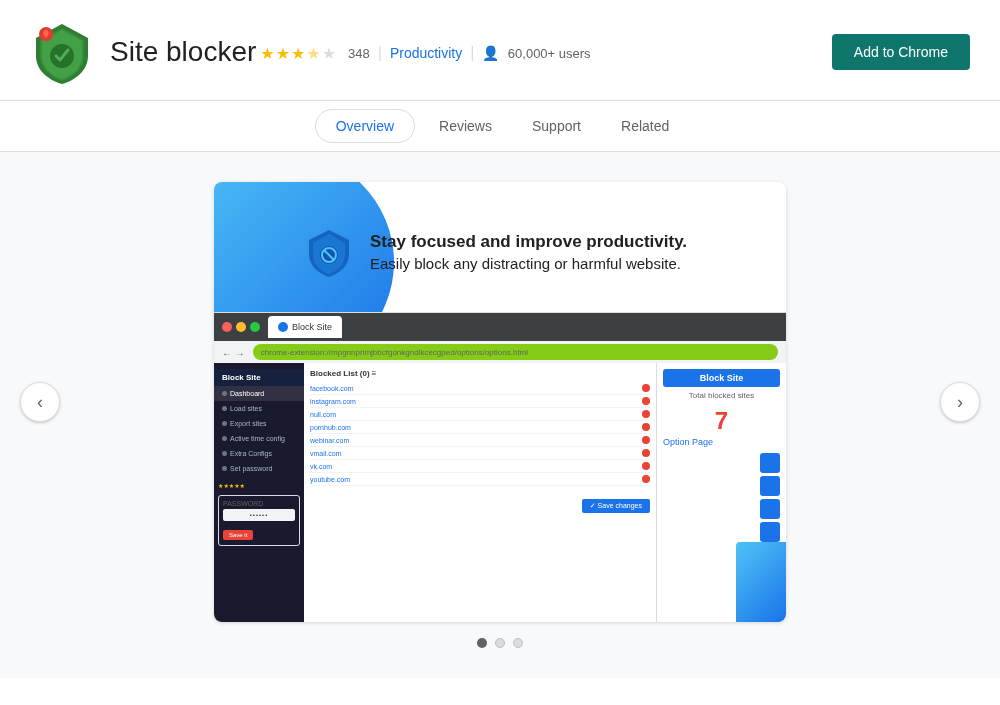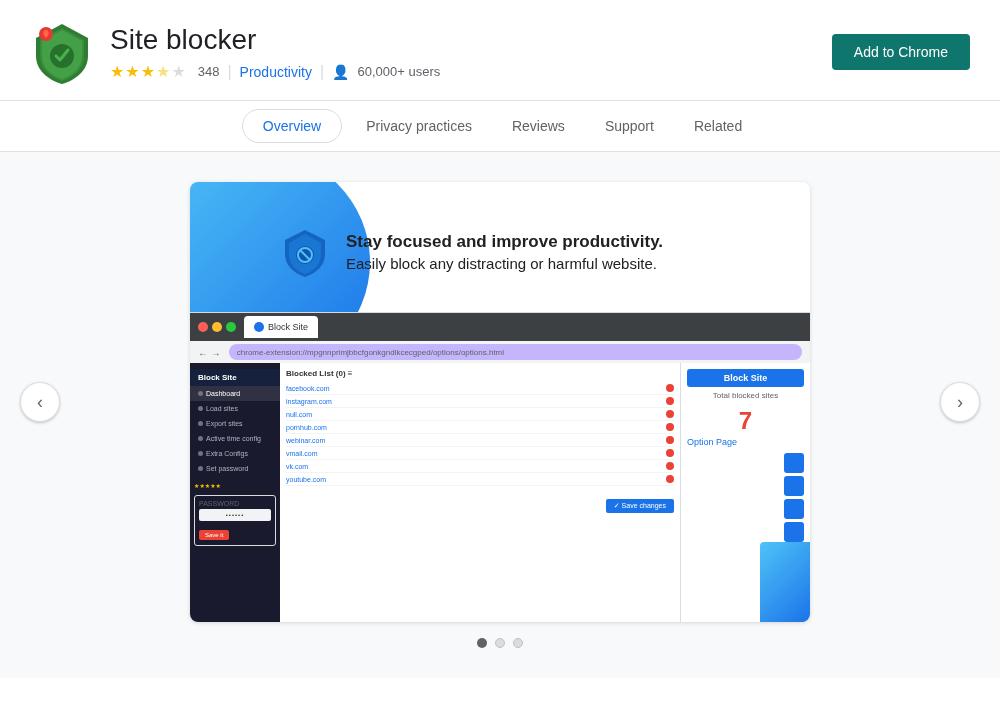--- a/index.html
+++ b/index.html
@@ -25,21 +25,20 @@
       align-items: center;
       gap: 16px;
     }
     .extension-icon {
       width: 64px;
       height: 64px;
       flex-shrink: 0;
     }
     .extension-info {
       display: flex;
-      flex-direction: column;
       gap: 4px;
     }
     .extension-title {
       font-size: 28px;
       font-weight: 400;
       color: #202124;
       line-height: 1.2;
     }
     .offered-by {
       font-size: 13px;
@@ -157,21 +156,21 @@
       cursor: pointer;
       font-size: 18px;
       color: #5f6368;
       z-index: 10;
       box-shadow: 0 1px 3px rgba(0,0,0,0.2);
     }
     .carousel-arrow.left { left: 20px; }
     .carousel-arrow.right { right: 20px; }
 
     .carousel-slide {
-      width: 620px;
+      width: 572px;
       background: #fff;
       border-radius: 8px;
       overflow: hidden;
       box-shadow: 0 1px 4px rgba(0,0,0,0.15);
     }
 
     
     .slide-top {
       background: #fff;
       padding: 20px 30px 10px 30px;
@@ -277,21 +276,21 @@
       align-items: center;
       padding: 0 8px;
       gap: 8px;
     }
     .addr-arrows {
       font-size: 10px;
       color: #5f6368;
     }
     .addr-input {
       flex: 1;
-      background: #c4b5fd;
+      background: #84cc16;
       border-radius: 10px;
       height: 16px;
       padding: 0 8px;
       font-size: 8px;
       color: #5f6368;
       display: flex;
       align-items: center;
     }
 
     .browser-content {
@@ -478,21 +477,20 @@
         <span class="users-row">60,000+ users</span>
       </div>
     </div>
   </div>
 
   <button class="add-to-chrome-btn">Add to Chrome</button>
 </div>
 
 <nav class="nav-tabs">
   <a class="nav-tab active" href="#">Overview</a>
-  <a class="nav-tab" href="#">Privacy practices</a>
   <a class="nav-tab" href="#">Reviews</a>
   <a class="nav-tab" href="#">Support</a>
   <a class="nav-tab" href="#">Related</a>
 </nav>
 
 <div class="main-content">
   <div class="carousel-wrapper">
 
     <div class="carousel-arrow left">‹</div>
 

